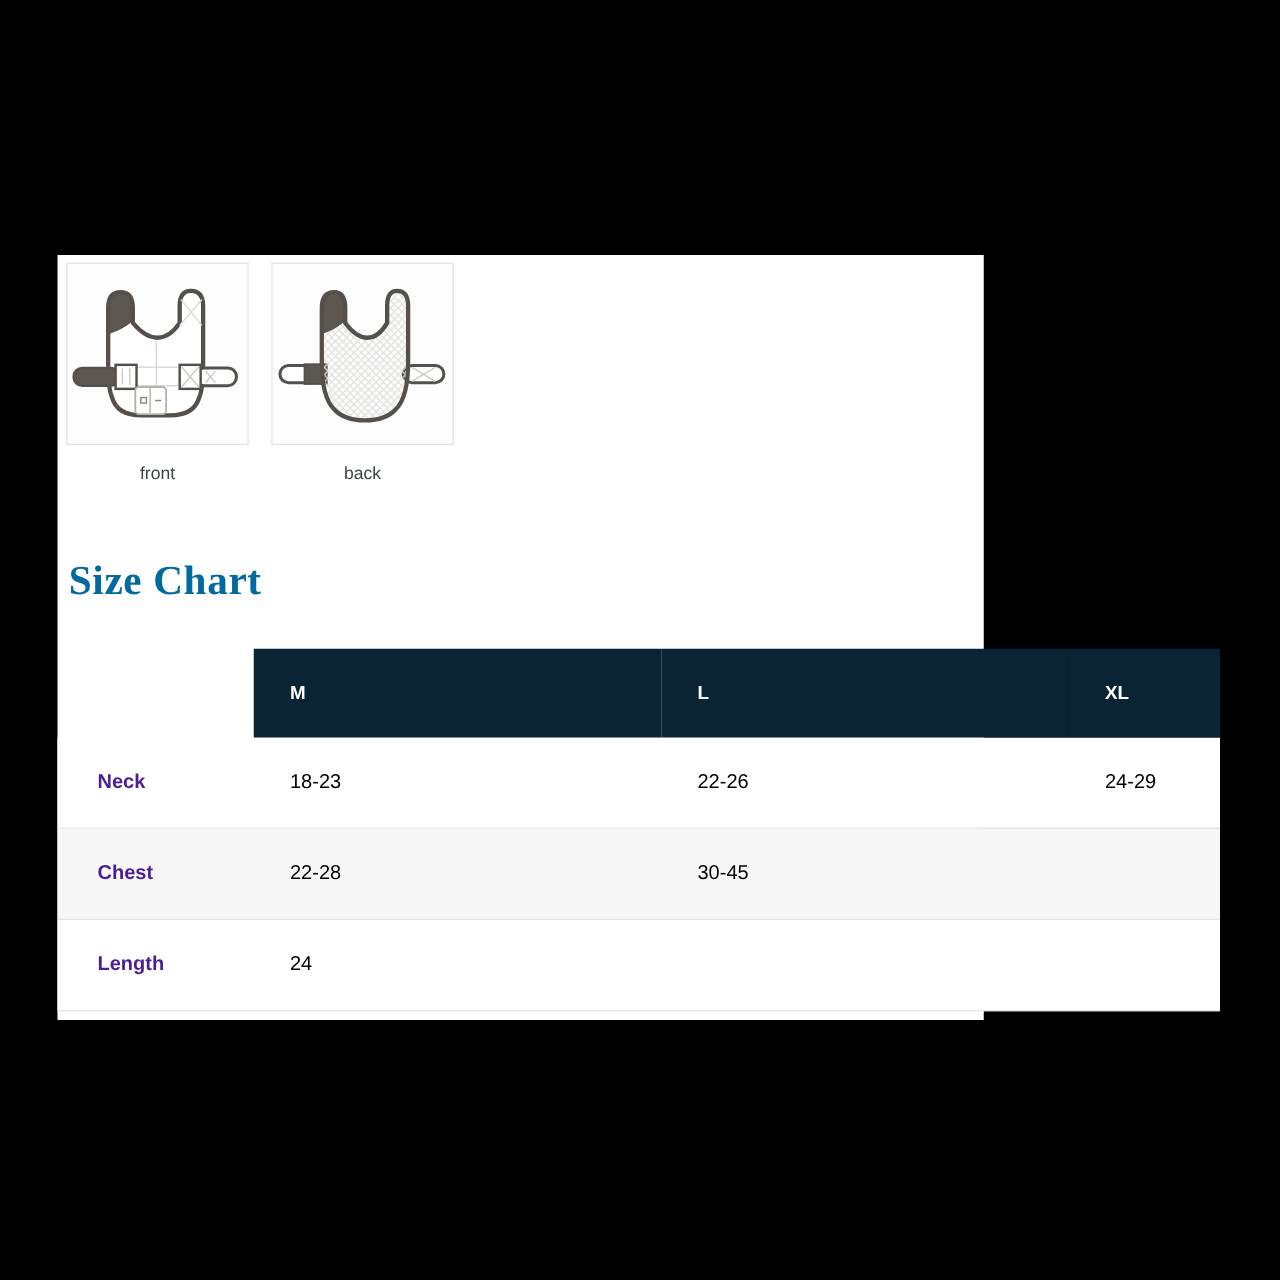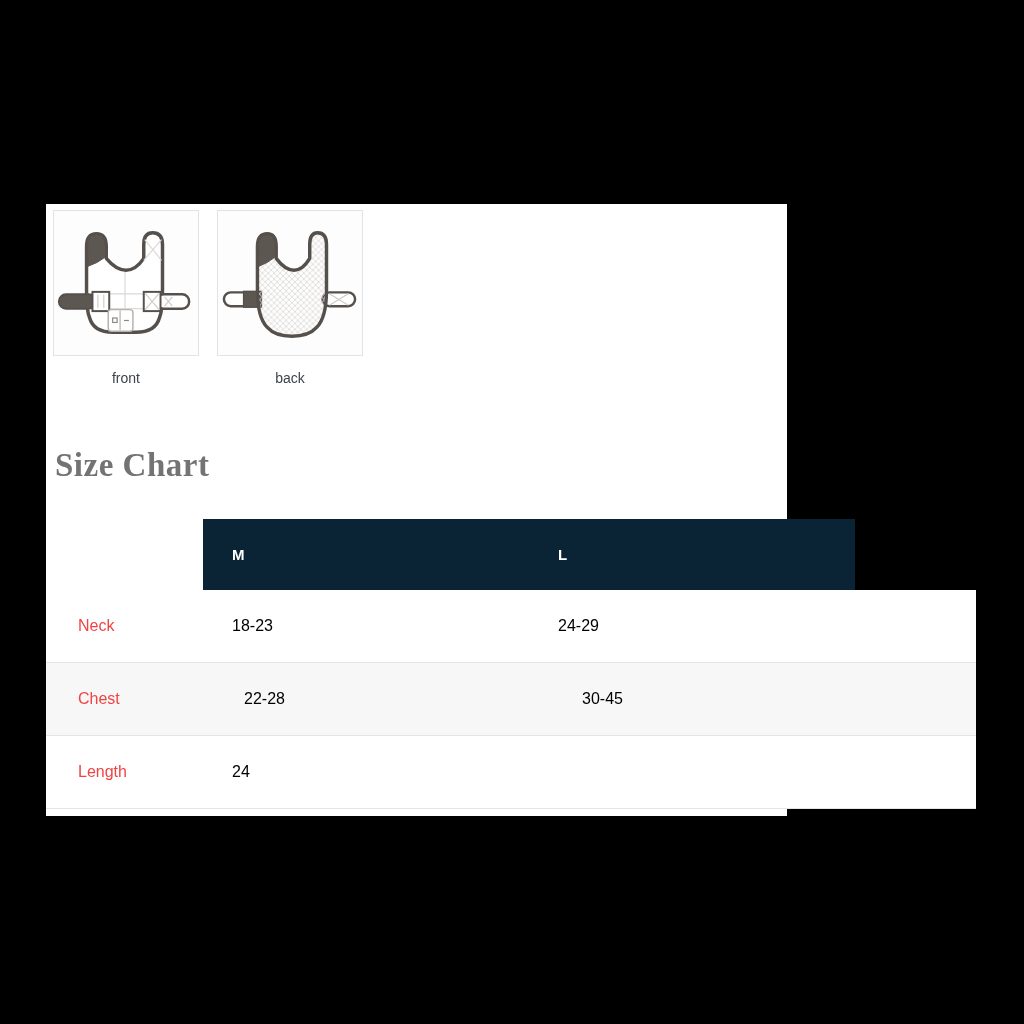--- a/index.html
+++ b/index.html
@@ -50,21 +50,21 @@
 
   
   .size-chart-title {
     position: absolute;
     left: 9px;
     top: 243px;
     font-family: "Liberation Serif", serif;
     font-weight: 600;
     font-size: 33px;
     letter-spacing: 0.5px;
-    color: #737373;
+    color: #0369a1;
   }
 
   
   .size-table {
     position: absolute;
     left: 0;
     top: 315px;
     width: 930px;
   }
   .t-row {
@@ -83,26 +83,26 @@
     align-items: center;
     padding-left: 29px;
   }
   .t-head .t-corner { background: transparent; height: 71px; }
 
   .t-body-row {
     height: 73px;
     border-bottom: 1px solid #e4e4e6;
     background: #ffffff;
   }
-  .t-body-row.alt { background: #f7f7f8; gap: 12px; }
+  .t-body-row.alt { background: #f7f7f8; }
   .t-label-cell {
     padding-left: 32px;
-    font-weight: normal;
+    font-weight: bold;
     font-size: 16px;
-    color: #ef4444;
+    color: #4c1d95;
   }
   .t-value-cell {
     padding-left: 29px;
     font-size: 16px;
     color: #000000;
   }
 </style>
 </head>
 <body>
 
@@ -161,25 +161,27 @@
     <div class="thumb-label back">back</div>
 
     <h2 class="size-chart-title">Size Chart</h2>
 
     <div class="size-table">
 
       <div class="t-row t-head">
         <div class="t-corner"></div>
         <div class="t-cell">M</div>
         <div class="t-cell">L</div>
+        <div class="t-cell">XL</div>
       </div>
 
       <div class="t-row t-body-row">
         <div class="t-label-cell">Neck</div>
         <div class="t-value-cell">18-23</div>
+        <div class="t-value-cell">22-26</div>
         <div class="t-value-cell">24-29</div>
       </div>
 
       <div class="t-row t-body-row alt">
         <div class="t-label-cell">Chest</div>
         <div class="t-value-cell">22-28</div>
         <div class="t-value-cell">30-45</div>
       </div>
 
       <div class="t-row t-body-row">

